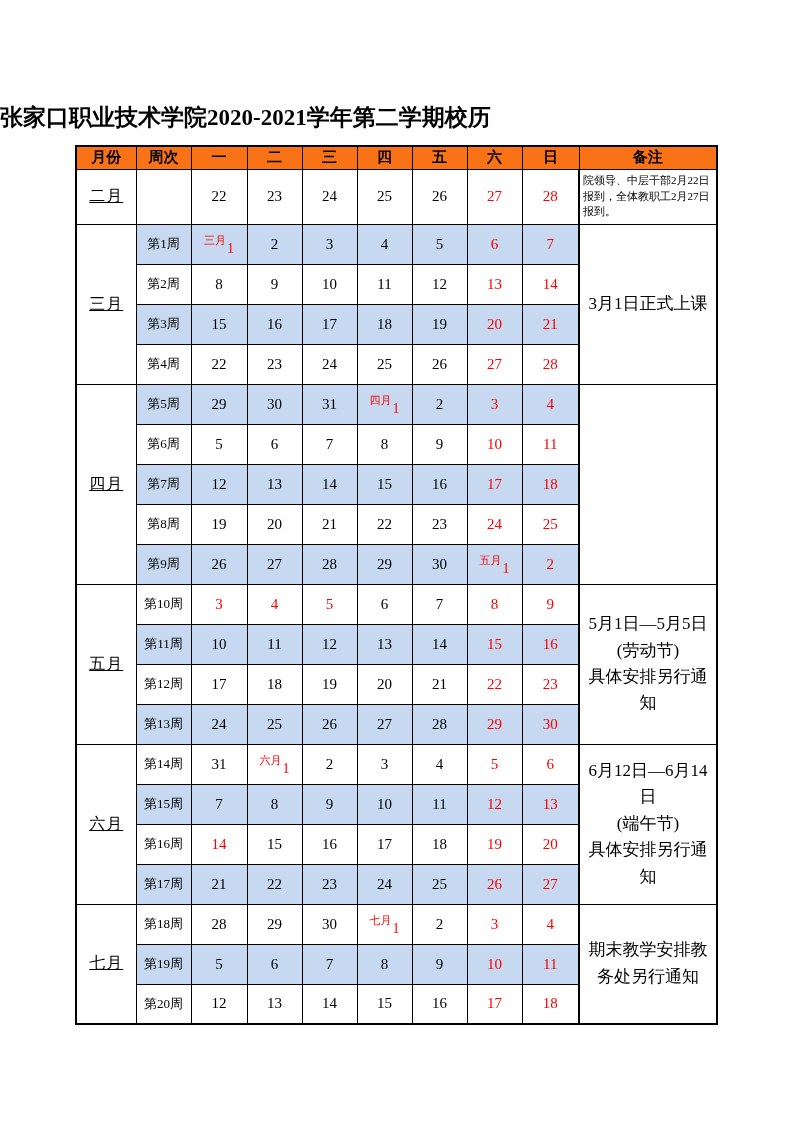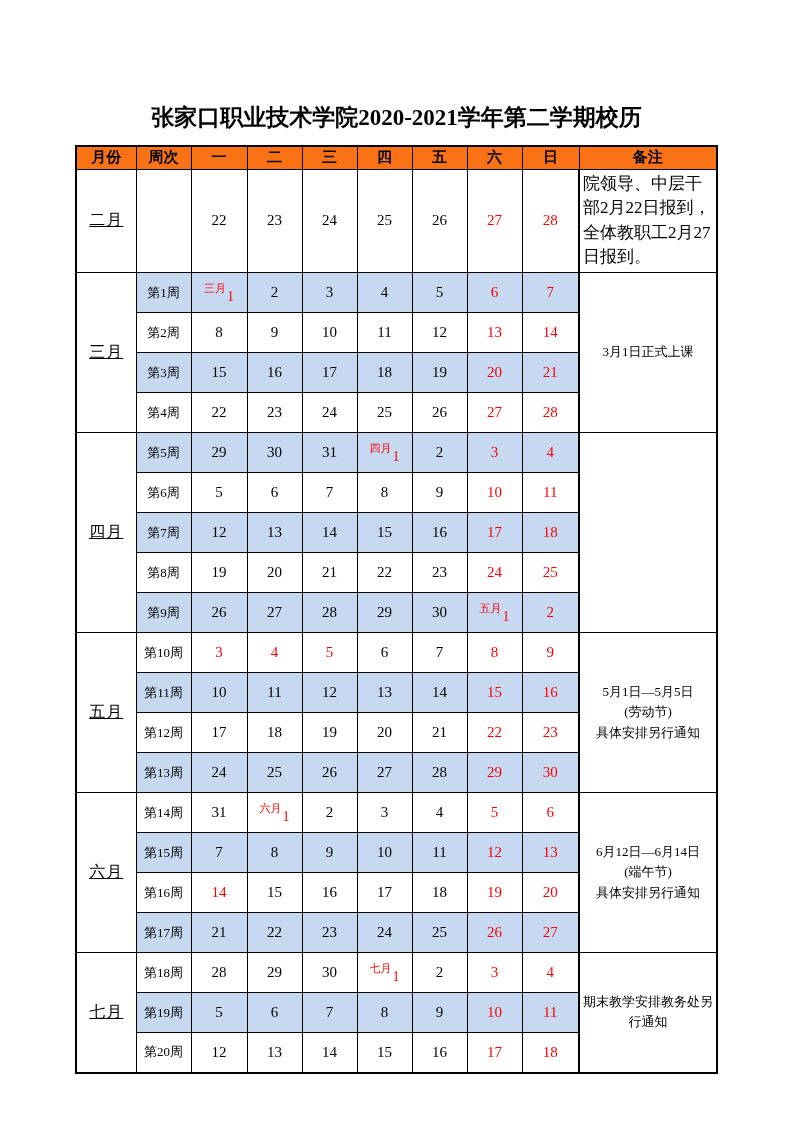--- a/index.html
+++ b/index.html
@@ -11,21 +11,21 @@
     background: #ffffff;
     font-family: "Liberation Serif", "DejaVu Serif", serif;
     color: #000;
     overflow: hidden;
   }
   .title {
     position: absolute;
     top: 102px;
     left: 0;
     width: 100%;
-    text-align: center;
+    text-align: left;
     font-size: 23px;
     font-weight: bold;
     color: #000;
   }
   table.calendar {
     position: absolute;
     left: 75px;
     top: 145px;
     width: 641px;
     border-collapse: collapse;
@@ -42,29 +42,29 @@
   .calendar thead tr { height: 23px; }
   .calendar th { font-size: 15px; font-weight: bold; background: #f97316; }
   tr.feb-row { height: 55px; }
   tr.week-row { height: 40px; }
   td.month-cell { font-size: 16px; background: #fff; letter-spacing: 1px; text-decoration: underline; }
   td.week-cell { font-size: 13px; margin-left: 48px; }
   td.day-cell { font-size: 15px; }
   td.shaded { background: #c6d9f0; }
   td.red, .red { color: #fe0000; }
   td.note-cell {
-    font-size: 13px;
+    font-size: 17px;
     background: #fff;
     border-left: 2px solid #000;
     white-space: pre-line;
     line-height: 1.55;
     padding: 1px 2px;
   }
   td.note-fine {
-    font-size: 17px;
+    font-size: 11px;
     text-align: left;
     line-height: 1.45;
     white-space: normal;
     padding: 2px 3px;
   }
   .mlabel { font-size: 11px; position: relative; top: -5px; margin-right: 1px; }
   .mday   { font-size: 14px; position: relative; top: 4px; }
 </style>
 </head>
 <body>

